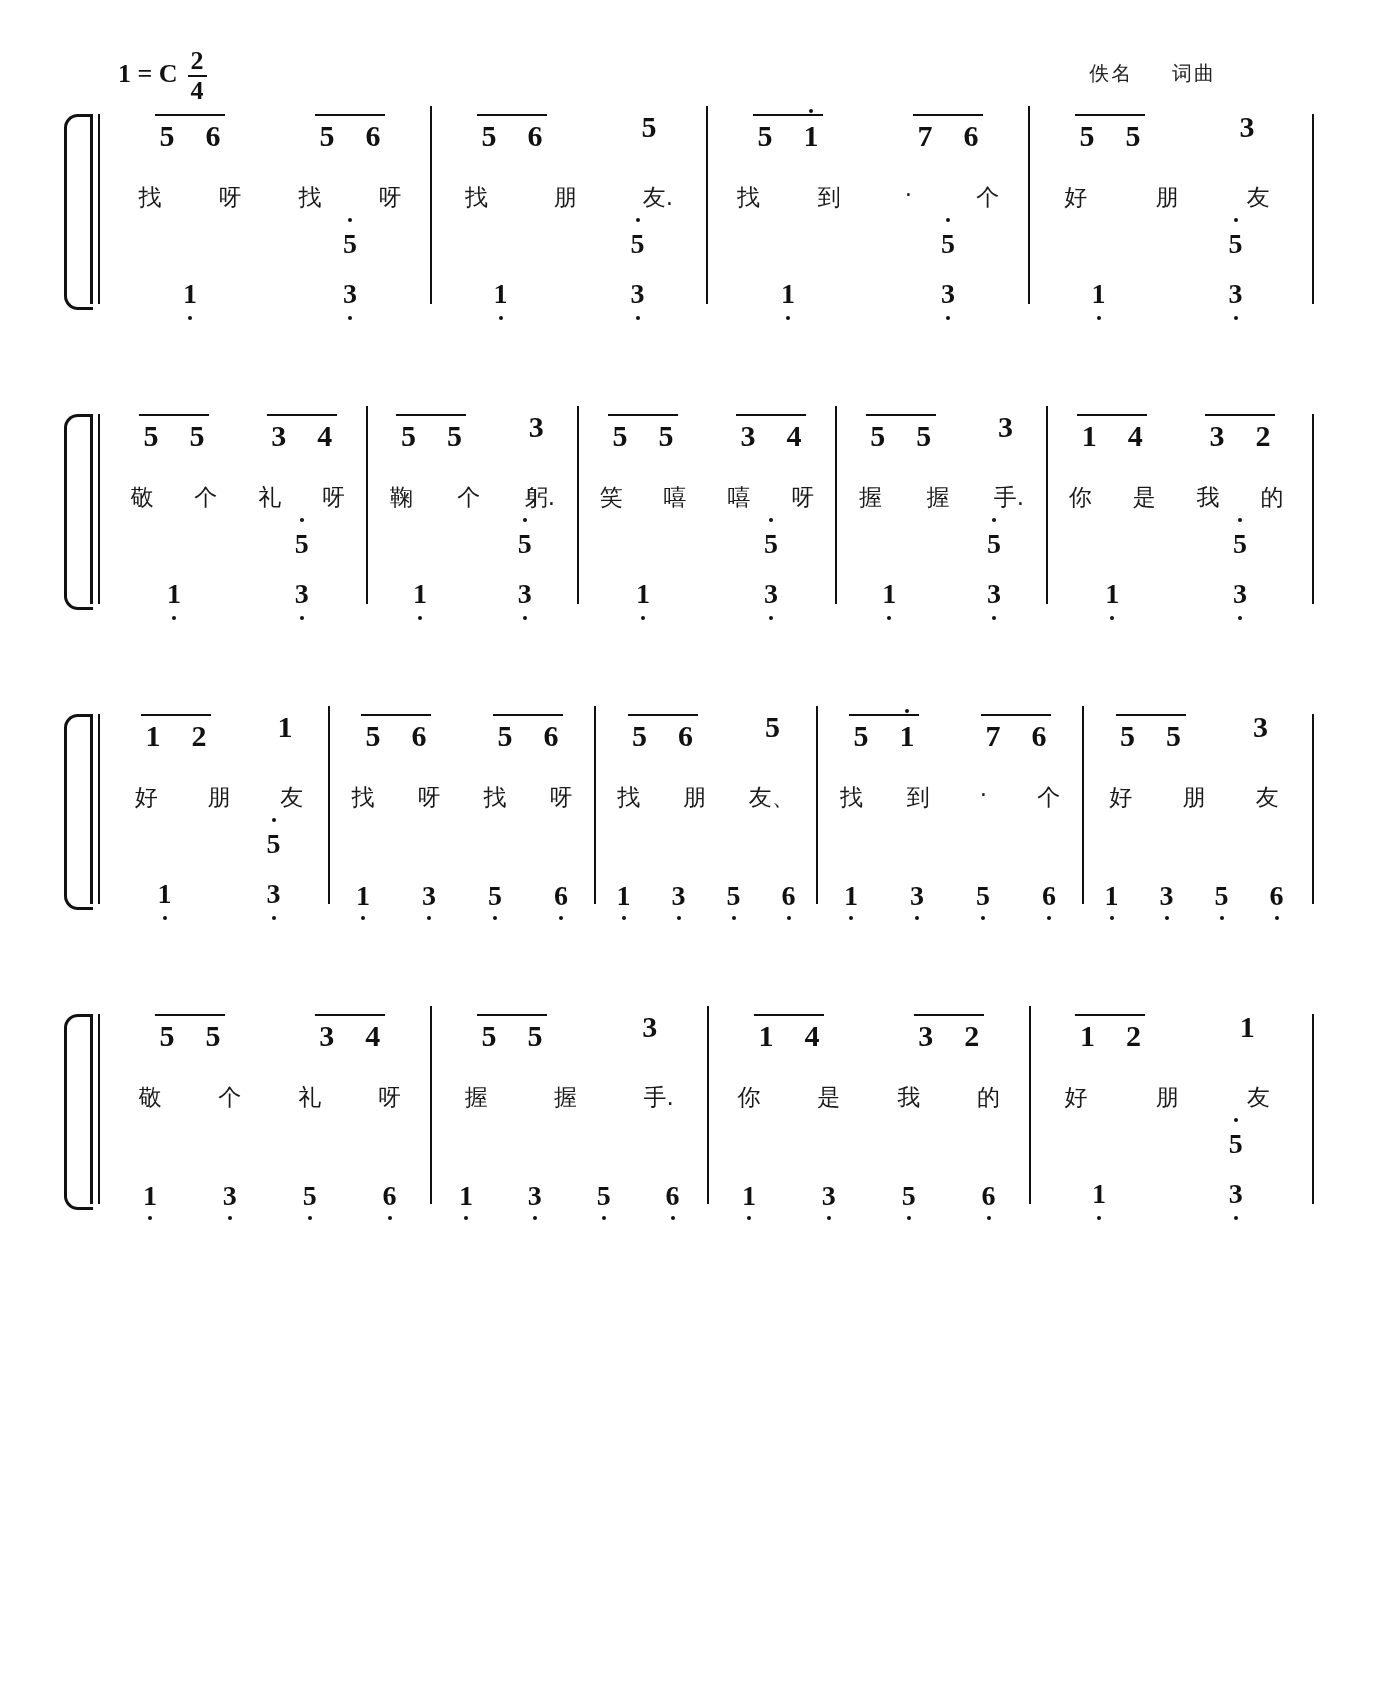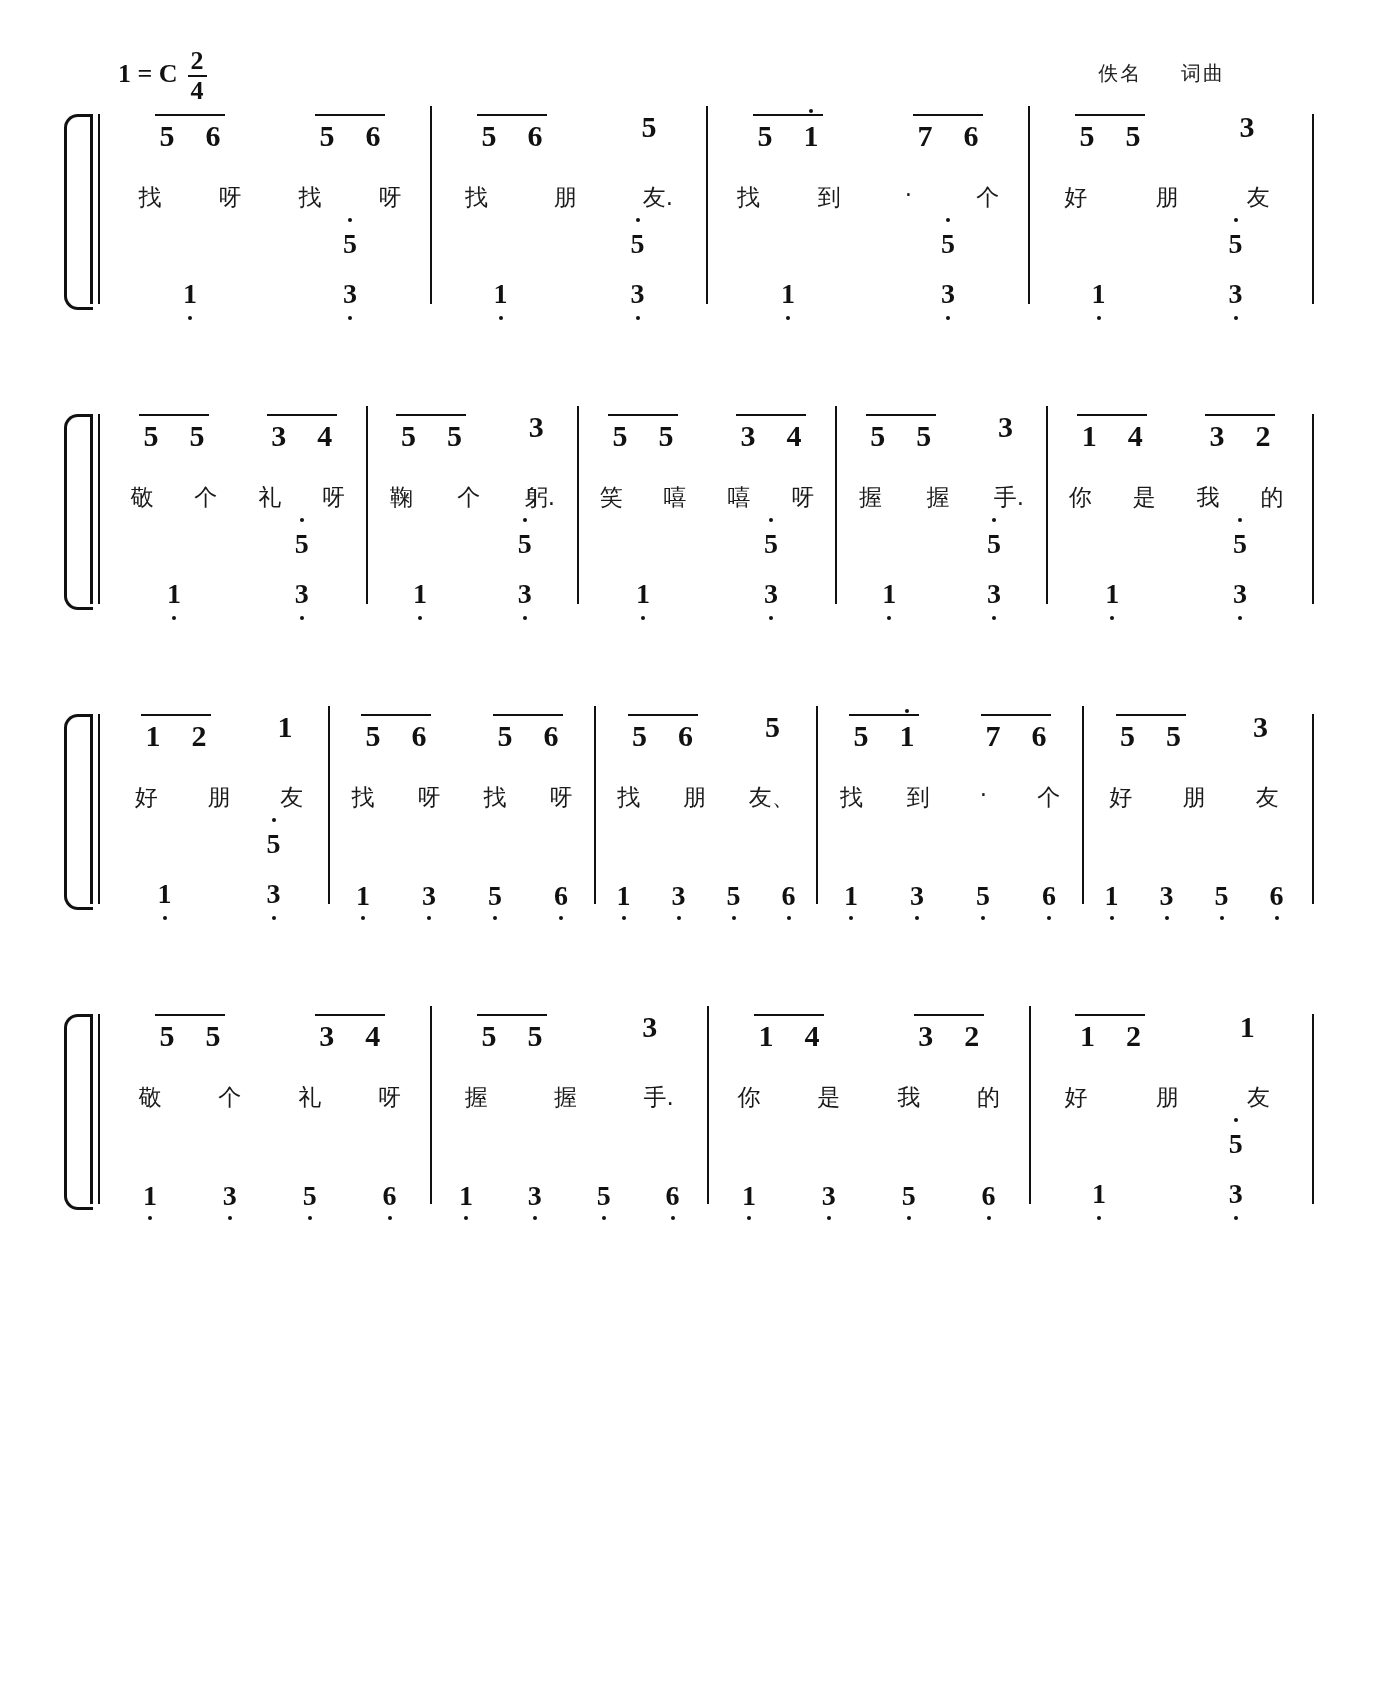--- a/index.html
+++ b/index.html
@@ -59,21 +59,21 @@
     padding: 0 3px 1px 3px;
     font-size: 26px;
   }
   .keysig .frac .den {
     display: block;
     padding-top: 1px;
     font-size: 26px;
   }
   .credits {
     position: absolute;
-    right: 151px;
+    right: 160px;
     top: 14px;
     font-size: 20px;
     font-family: "DejaVu Sans", sans-serif;
     color: #222;
     letter-spacing: 2px;
   }
   .credits .sep { display: inline-block; width: 22px; }
 
   
   .system {

